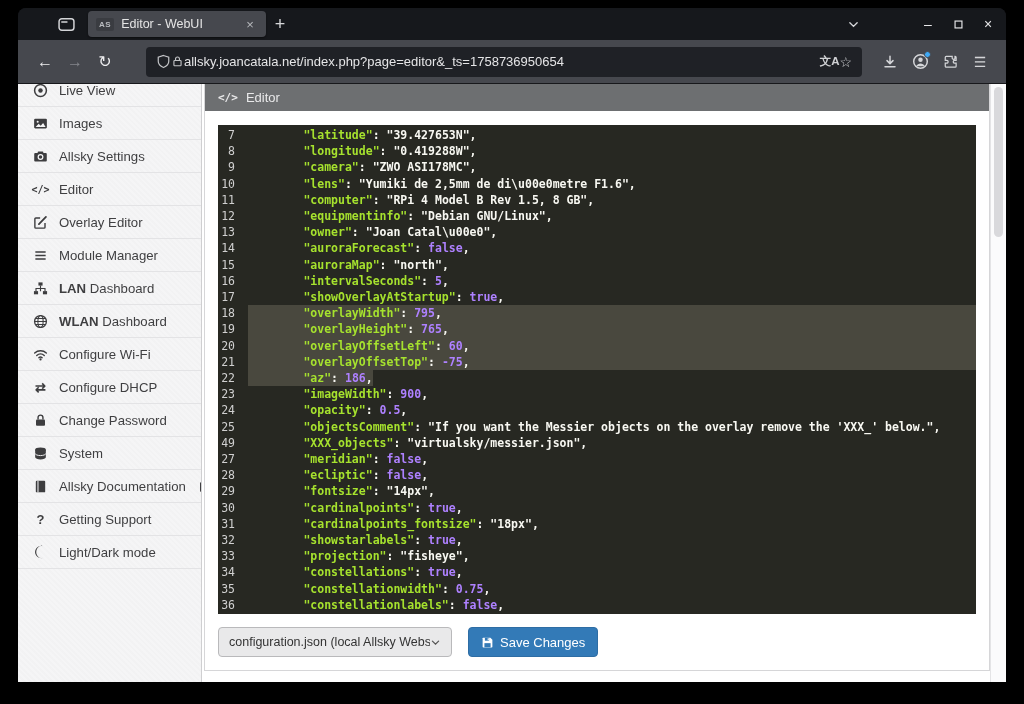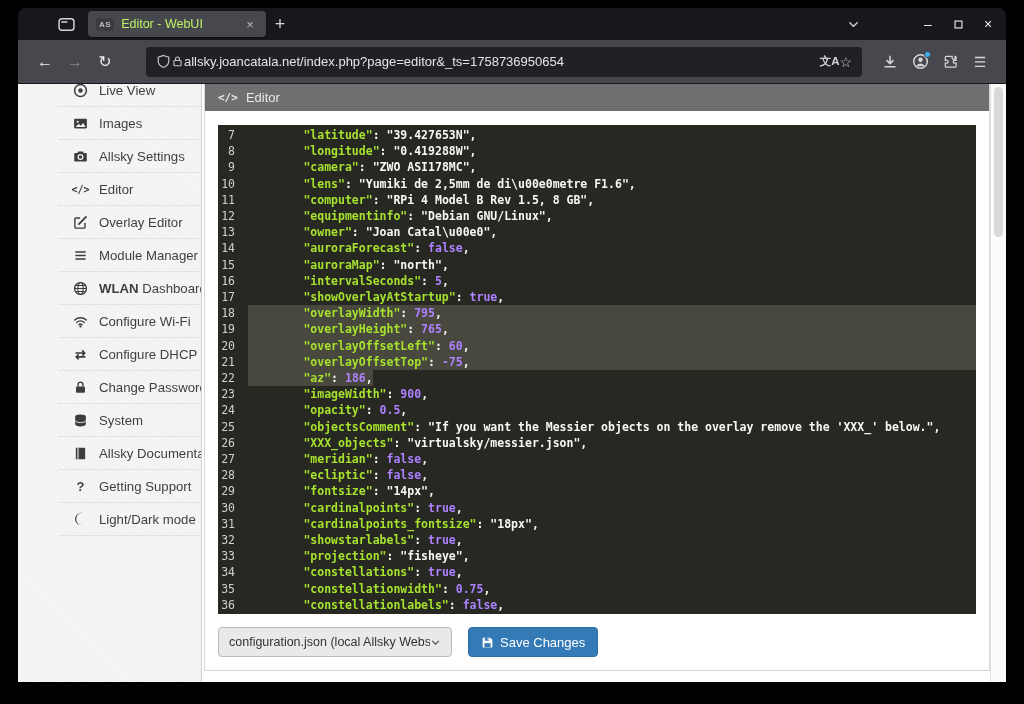--- a/index.html
+++ b/index.html
@@ -13,21 +13,21 @@
   
   .tabbar { height:32px; background:#16181c; display:flex; align-items:center;
             padding:0 6px 0 34px; flex:none; }
   .icon-btn { display:flex; align-items:center; justify-content:center; color:#d4d5d8; }
   .ffview { width:28px; height:26px; }
   .tab { width:178px; height:26px; margin:0 0 0 8px; background:#46484e; border-radius:4px;
          display:flex; align-items:center; padding:0 8px; gap:7px;
          box-shadow:0 1px 2px rgba(0,0,0,.45); }
   .favicon { background:#3a3c41; color:#b9bbbf; font-size:8px; font-weight:bold;
              padding:2px 3px; border-radius:2px; letter-spacing:.5px; }
-  .tab-title { flex:1; color:#bef264; font-size:12.5px; white-space:nowrap; overflow:hidden; }
+  .tab-title { flex:1; color:#e5e5e5; font-size:12.5px; white-space:nowrap; overflow:hidden; }
   .tab-close { color:#b6b8bc; font-size:13px; width:16px; text-align:center; }
   .newtab { color:#d6d7d9; font-size:18px; width:28px; height:26px; font-weight:300; }
   .tab-spacer { flex:1; }
   .alltabs { width:26px; height:26px; margin-right:44px; }
   .winctl { width:24px; height:24px; color:#e7e7e9; font-size:14px; margin-left:6px; }
 
   
   .navbar { height:44px; background:#46484e; border-bottom:1px solid #17181b;
             display:flex; align-items:center; padding:0 12px; flex:none; }
   .nav-btn { width:30px; height:30px; font-size:16px; color:#ededef; border-radius:4px; }
@@ -45,21 +45,21 @@
                border-radius:50%; background:#3fa9f5; border:1px solid #46484e; }
   .menu-glyph { font-size:14px; }
 
   
   .content { flex:1; display:flex; overflow:hidden; background:#fff; }
   .sidebar { width:184px; flex:none; background:#f5f5f6; border-right:1px solid #cfcfd1;
              overflow:hidden;
              background-image:repeating-linear-gradient(45deg, rgba(0,0,0,.012) 0 2px, transparent 2px 4px); }
   .sb-list { margin-top:-10px; }
   .sb-item { height:33px; display:flex; align-items:center; gap:9px; padding:0 13px;
-             border-bottom:1px solid #e3e3e5; cursor:pointer;margin-left:40px; }
+             border-bottom:1px solid #e3e3e5; cursor:pointer; }
   .sb-ico { width:19px; flex:none; display:flex; align-items:center; justify-content:center;
             color:#3d3d3f; font-size:12px; font-weight:bold; }
   .sb-label { color:#3f3f41; font-size:13.2px; white-space:nowrap; }
   .sb-ext { margin-left:4px; color:#3d3d3f; display:flex; }
 
   .main { flex:1; position:relative; background:#fff; overflow:hidden; }
   .card { margin:0 16px 0 2px; height:587px; background:#fff;
           border:1px solid #d6d6d8; border-top:none; }
   .card-header { height:27px; background:#6d6f71; color:#e9e9ea; font-size:13px;
                  display:flex; align-items:center; gap:8px; padding:0 13px; }
@@ -220,20 +220,31 @@
               <span class="sb-ico">
                 <svg viewBox="0 0 16 16" width="15" height="15">
                   <path d="M2.5 4.2h11M2.5 8h11M2.5 11.8h11" stroke="currentColor" stroke-width="1.5"></path>
                 </svg>
               </span>
               <span class="sb-label">Module Manager</span>
             </div>
             <div class="sb-item">
               <span class="sb-ico">
                 <svg viewBox="0 0 16 16" width="15" height="15">
+                  <rect x="5.8" y="1.5" width="4.4" height="3.4" fill="currentColor"></rect>
+                  <rect x="1" y="10.8" width="4.4" height="3.4" fill="currentColor"></rect>
+                  <rect x="10.6" y="10.8" width="4.4" height="3.4" fill="currentColor"></rect>
+                  <path d="M8 4.9v3M3.2 10.8V8h9.6v2.8M8 8v2.8" fill="none" stroke="currentColor" stroke-width="1.2"></path>
+                </svg>
+              </span>
+              <span class="sb-label"><b>LAN </b>Dashboard</span>
+            </div>
+            <div class="sb-item">
+              <span class="sb-ico">
+                <svg viewBox="0 0 16 16" width="15" height="15">
                   <circle cx="8" cy="8" r="6.3" fill="none" stroke="currentColor" stroke-width="1.4"></circle>
                   <ellipse cx="8" cy="8" rx="2.8" ry="6.3" fill="none" stroke="currentColor" stroke-width="1.1"></ellipse>
                   <path d="M1.7 8h12.6M2.6 4.8h10.8M2.6 11.2h10.8" stroke="currentColor" stroke-width="1.1"></path>
                 </svg>
               </span>
               <span class="sb-label"><b>WLAN </b>Dashboard</span>
             </div>
             <div class="sb-item">
               <span class="sb-ico">
                 <svg viewBox="0 0 16 16" width="15" height="15">
@@ -378,21 +389,21 @@
                 </div>
                 <div class="line">
                   <span class="ln">24</span>
                   <span class="code"><span class="tk-p">        </span><span class="tk-k">"opacity"</span><span class="tk-p">: </span><span class="tk-n">0.5</span><span class="tk-p">,</span></span>
                 </div>
                 <div class="line">
                   <span class="ln">25</span>
                   <span class="code"><span class="tk-p">        </span><span class="tk-k">"objectsComment"</span><span class="tk-p">: </span><span class="tk-s">"If you want the Messier objects on the overlay remove the 'XXX_' below."</span><span class="tk-p">,</span></span>
                 </div>
                 <div class="line">
-                  <span class="ln">26</span>
+                  <span class="ln">49</span>
                   <span class="code"><span class="tk-p">        </span><span class="tk-k">"XXX_objects"</span><span class="tk-p">: </span><span class="tk-s">"virtualsky/messier.json"</span><span class="tk-p">,</span></span>
                 </div>
                 <div class="line">
                   <span class="ln">27</span>
                   <span class="code"><span class="tk-p">        </span><span class="tk-k">"meridian"</span><span class="tk-p">: </span><span class="tk-b">false</span><span class="tk-p">,</span></span>
                 </div>
                 <div class="line">
                   <span class="ln">28</span>
                   <span class="code"><span class="tk-p">        </span><span class="tk-k">"ecliptic"</span><span class="tk-p">: </span><span class="tk-b">false</span><span class="tk-p">,</span></span>
                 </div>

